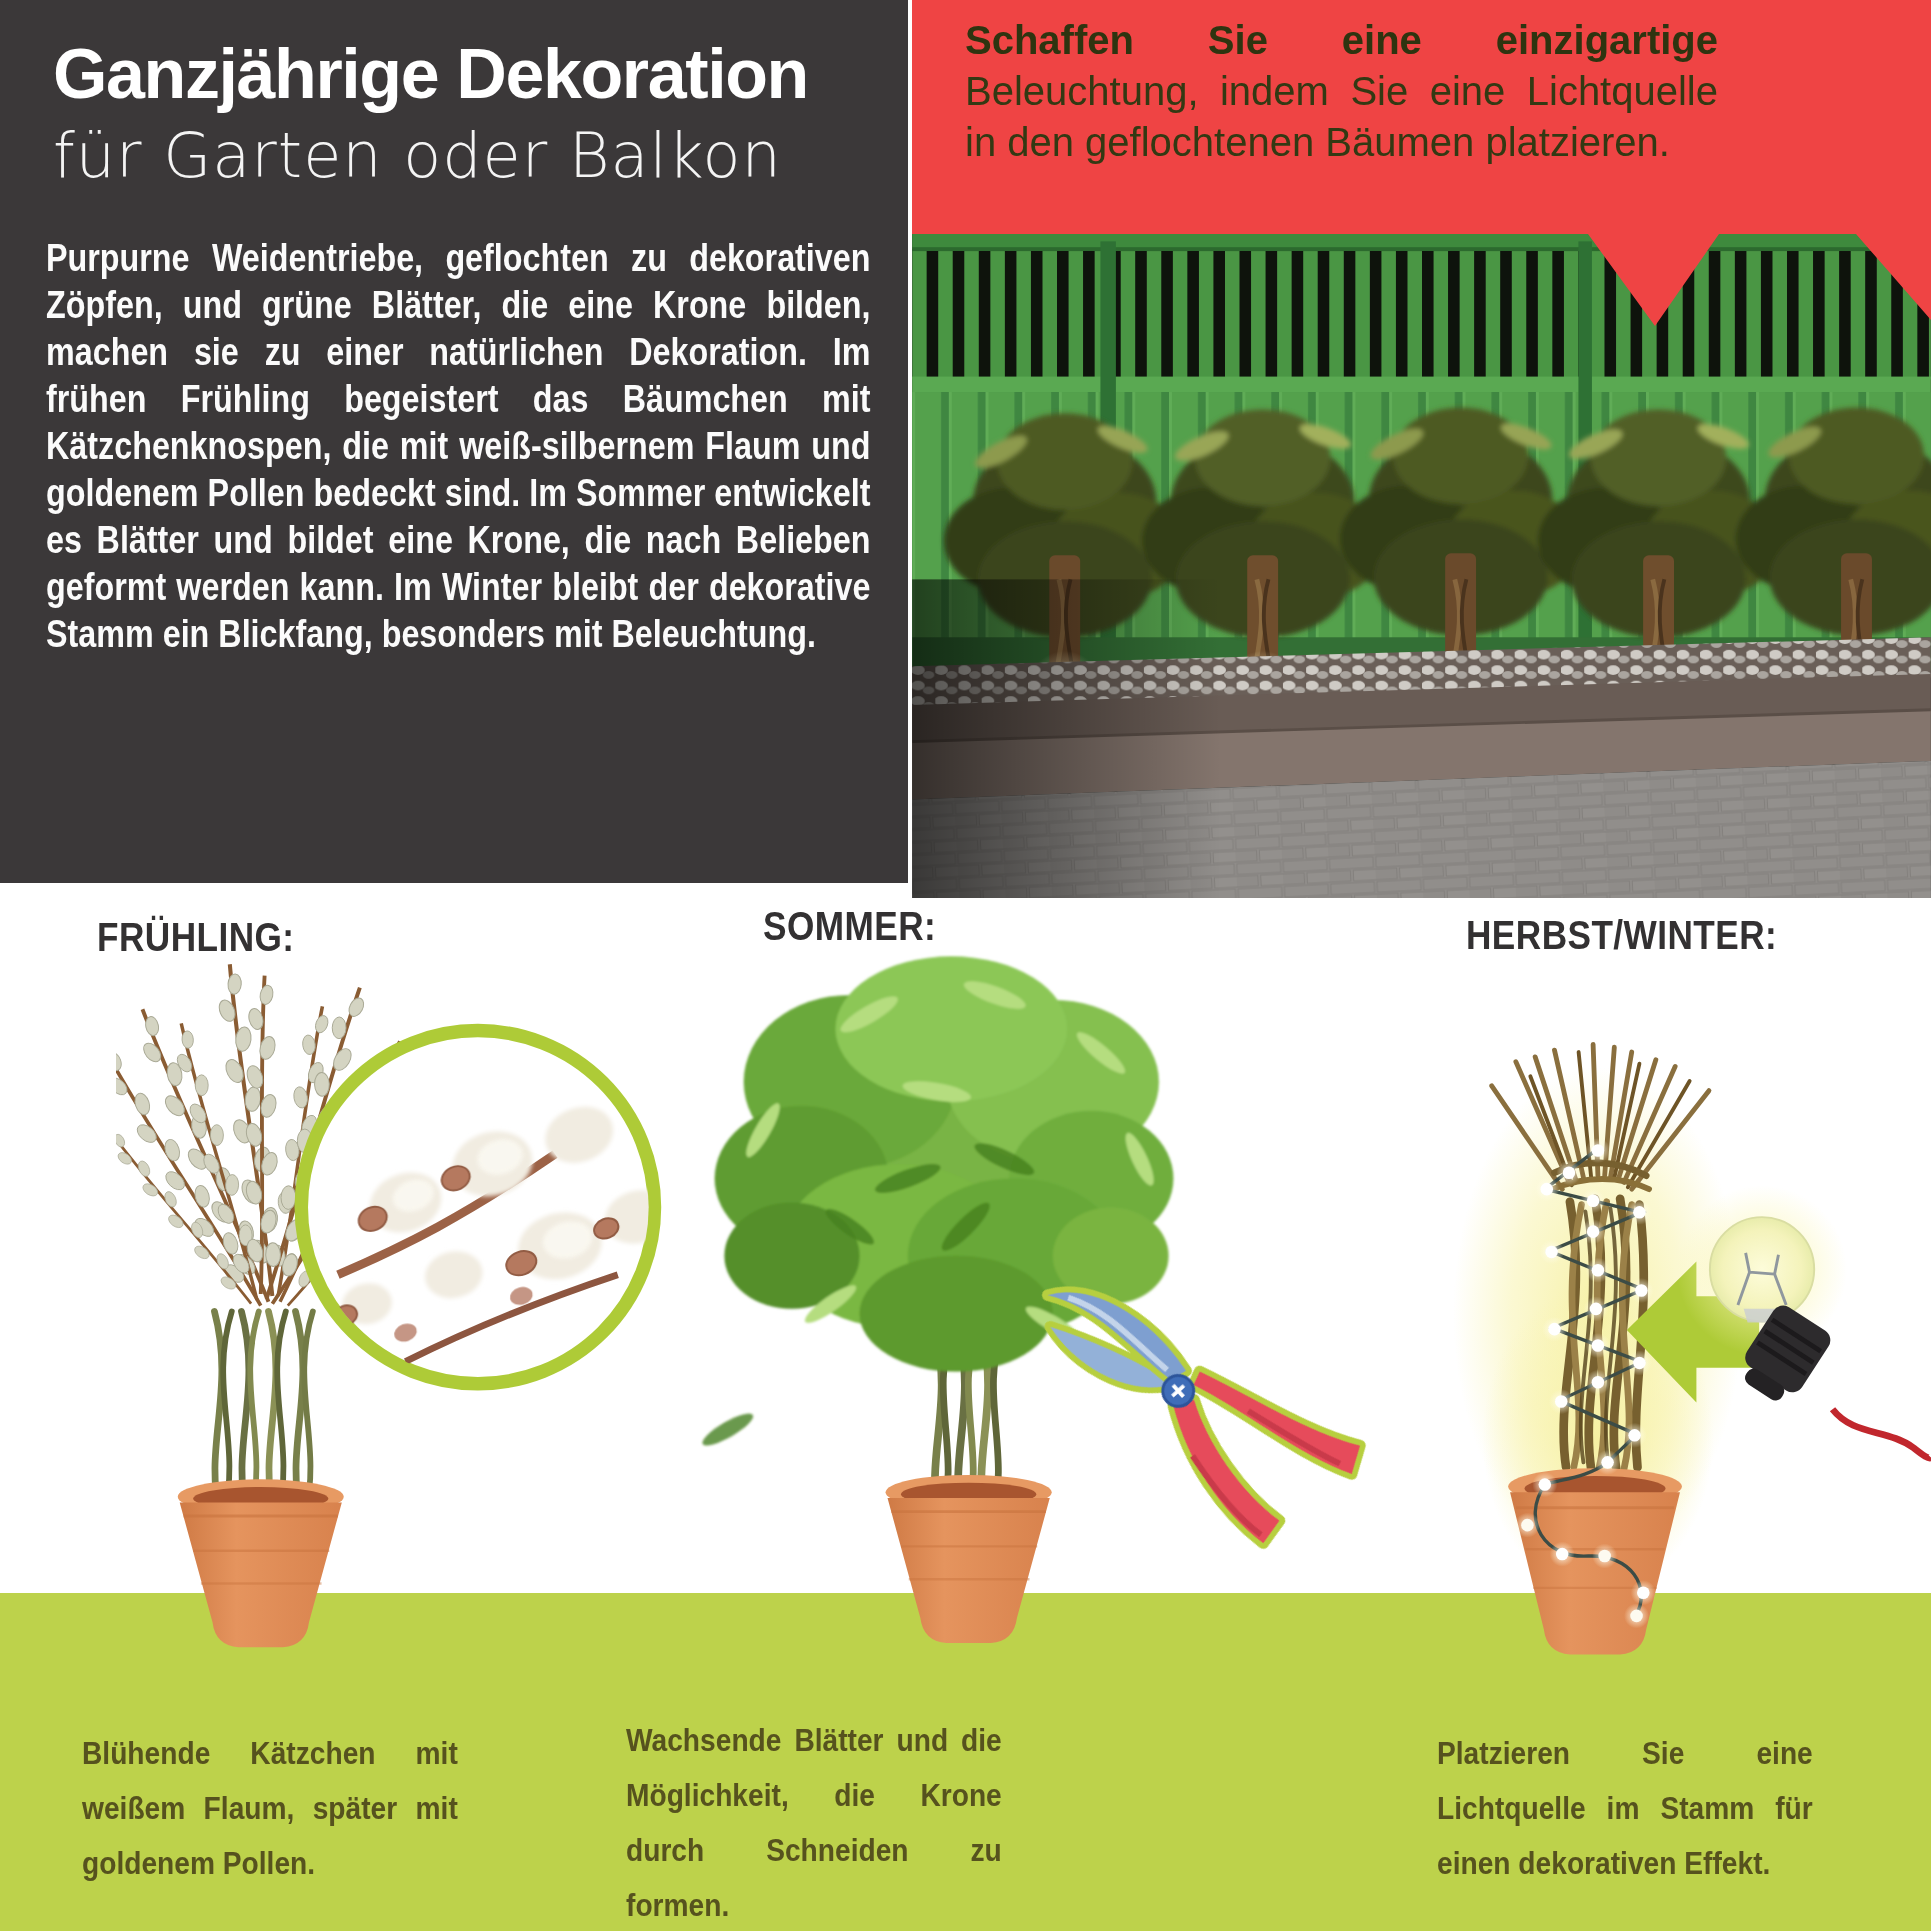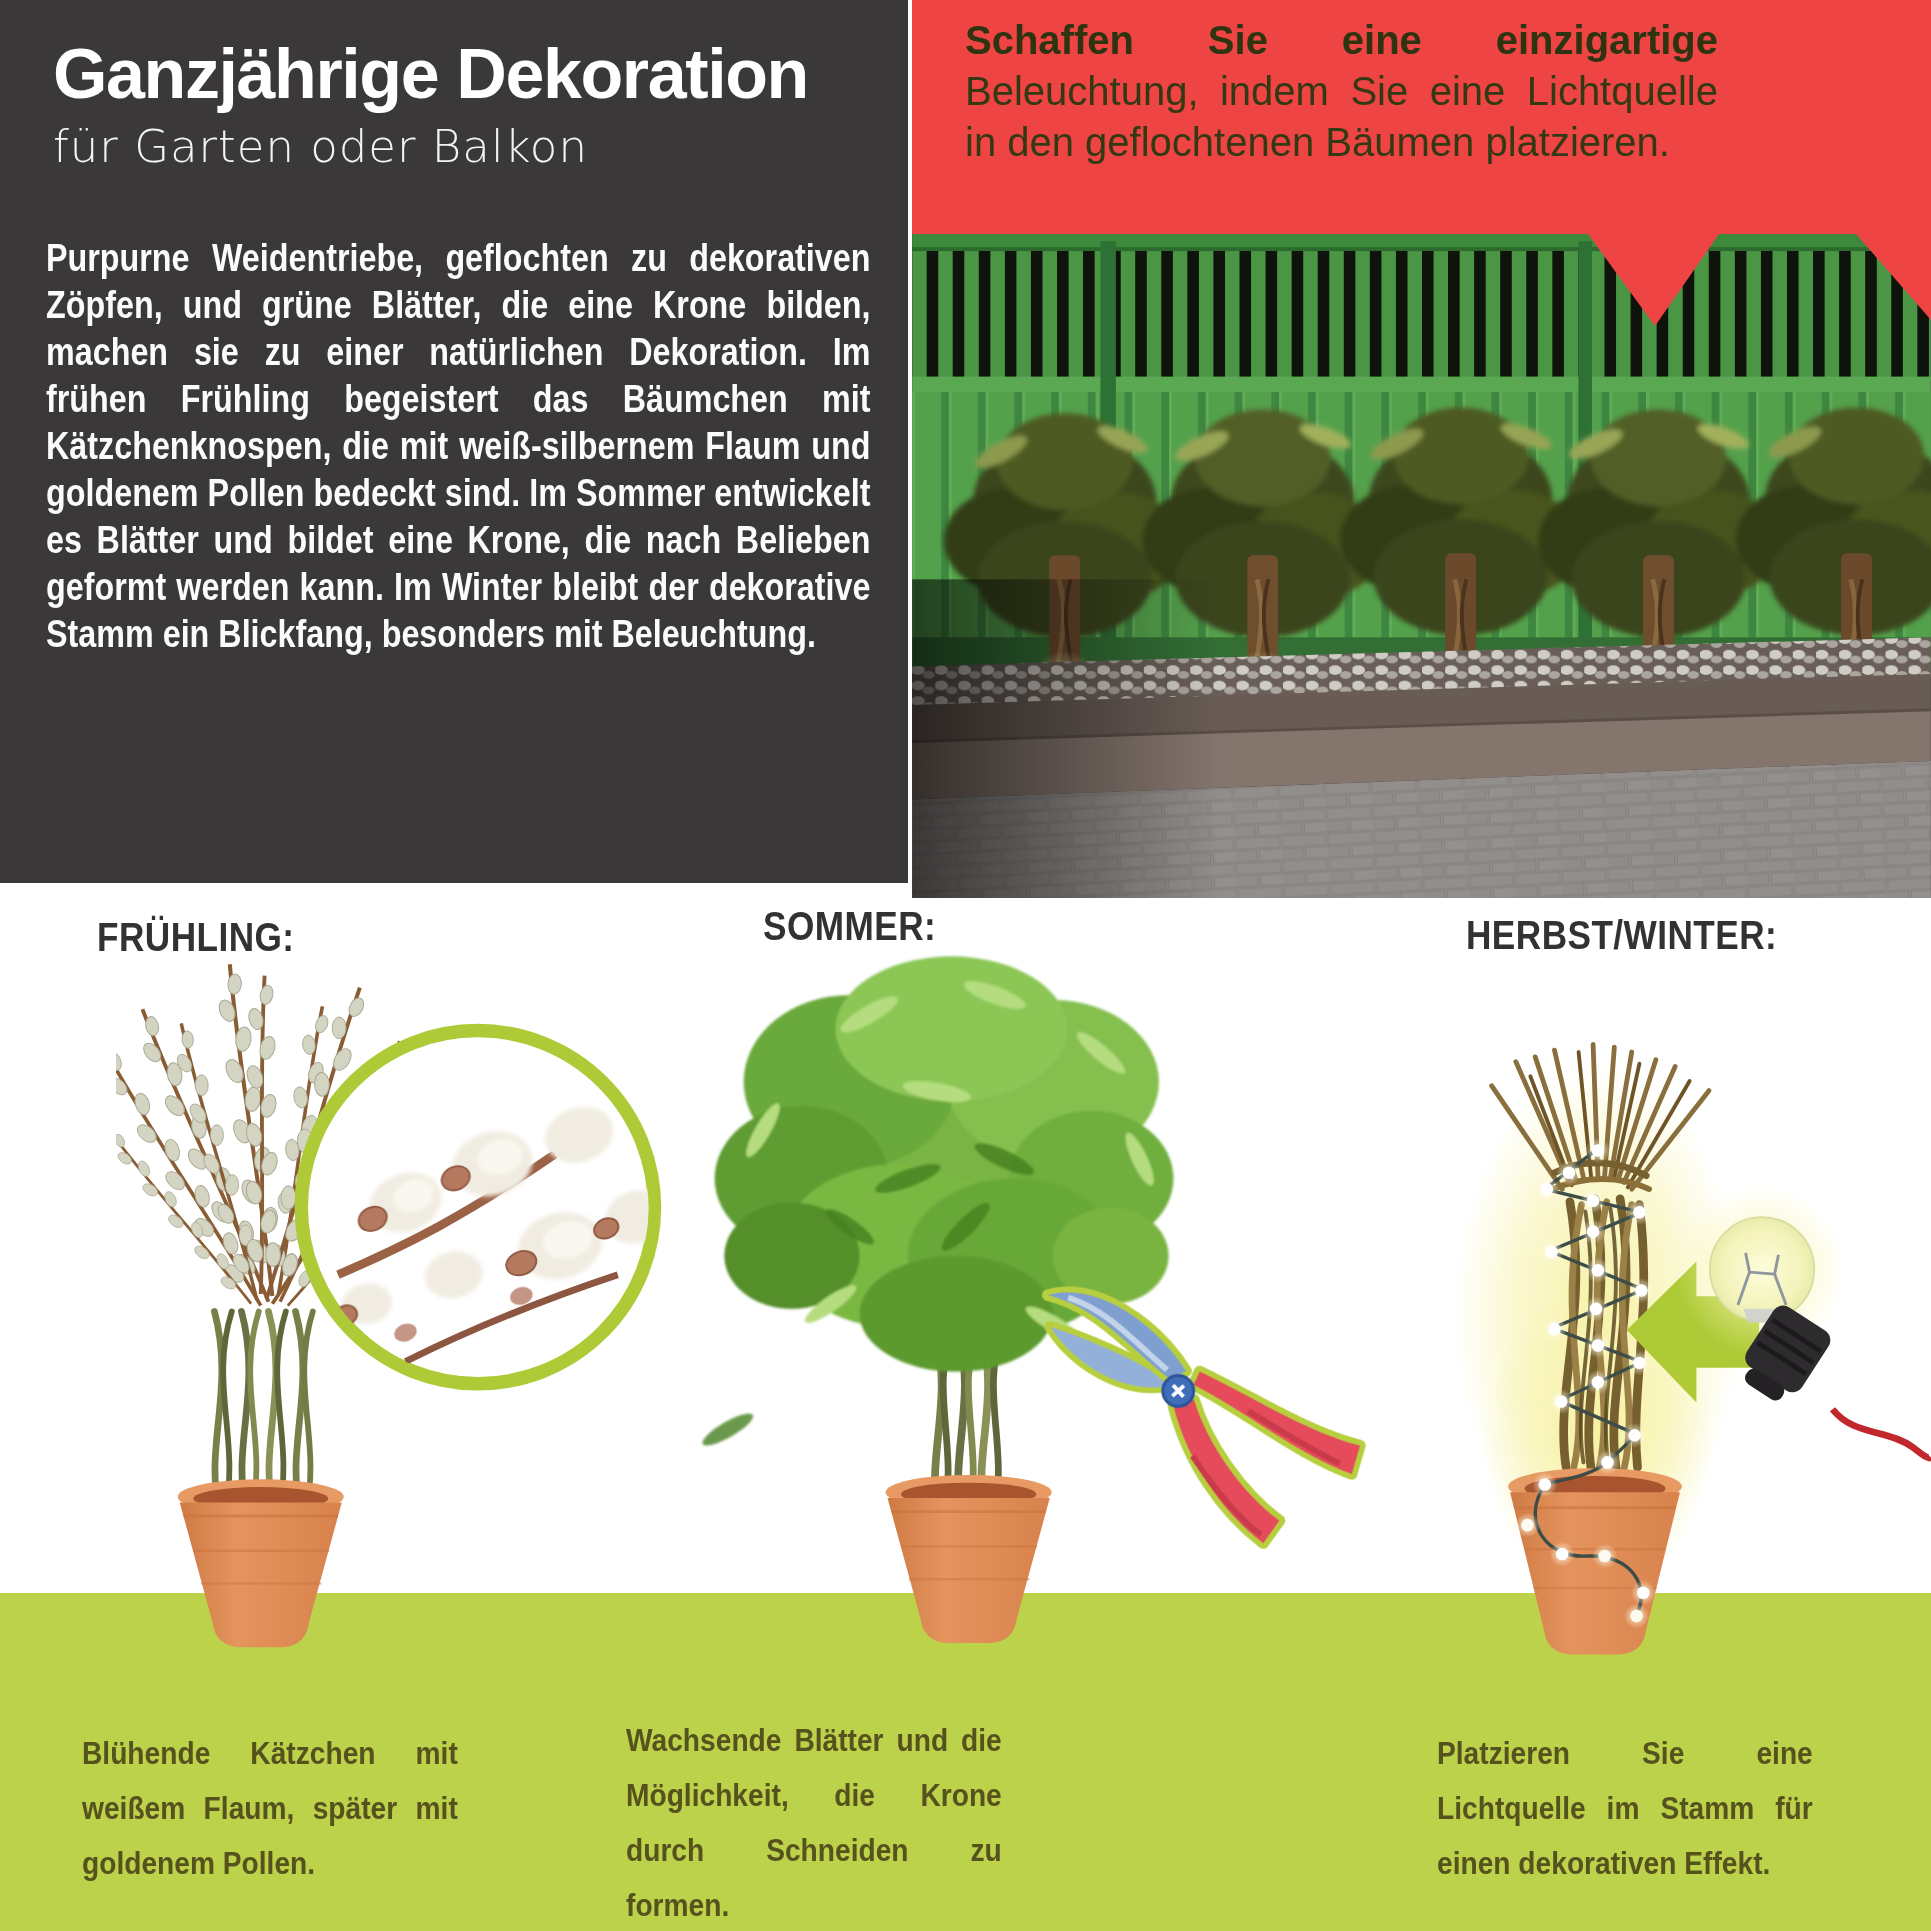--- a/index.html
+++ b/index.html
@@ -9,21 +9,21 @@
   }
   
   .dark-panel{position:absolute;left:0;top:0;width:908px;height:883px;background:#3b3839;}
   .title{
     position:absolute;left:53px;top:35px;margin:0;width:830px;
     font-size:70px;font-weight:bold;letter-spacing:-1.4px;color:#ffffff;line-height:1.12;
   }
   .subtitle{
     position:absolute;left:53px;top:122px;margin:0;width:830px;
     font-family:"DejaVu Sans","Liberation Sans",sans-serif;
-    font-size:45px;font-weight:200;color:#f4f4f4;line-height:1.1;letter-spacing:1px;
+    font-size:62px;font-weight:200;color:#f4f4f4;line-height:1.1;letter-spacing:1px;
   }
   .intro-paragraph{
     position:absolute;left:46px;top:235px;margin:0;width:970px;
     transform:scaleX(0.85);transform-origin:left top;
     font-size:38px;line-height:47px;color:#fbfbfb;text-align:justify;font-weight:bold;
     letter-spacing:0px;
   }
   
   .photo{position:absolute;left:912px;top:0;width:1019px;height:898px;}
   .photo svg{display:block;}

